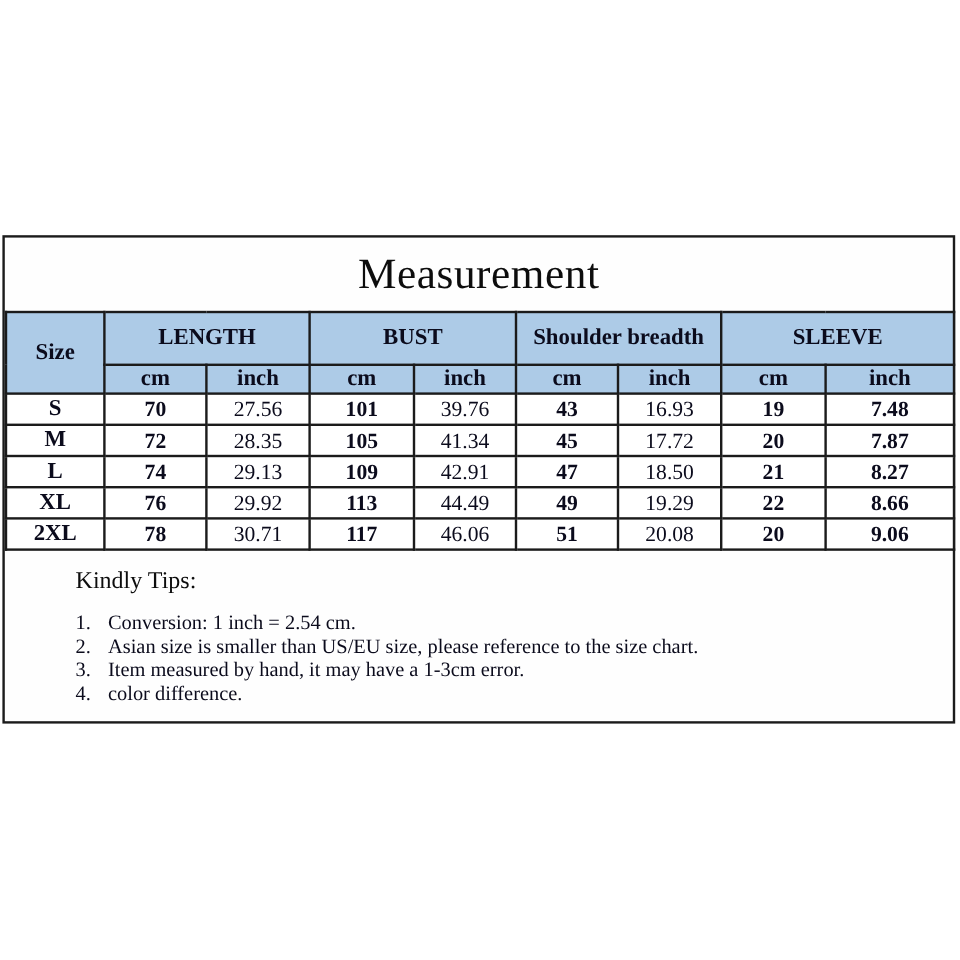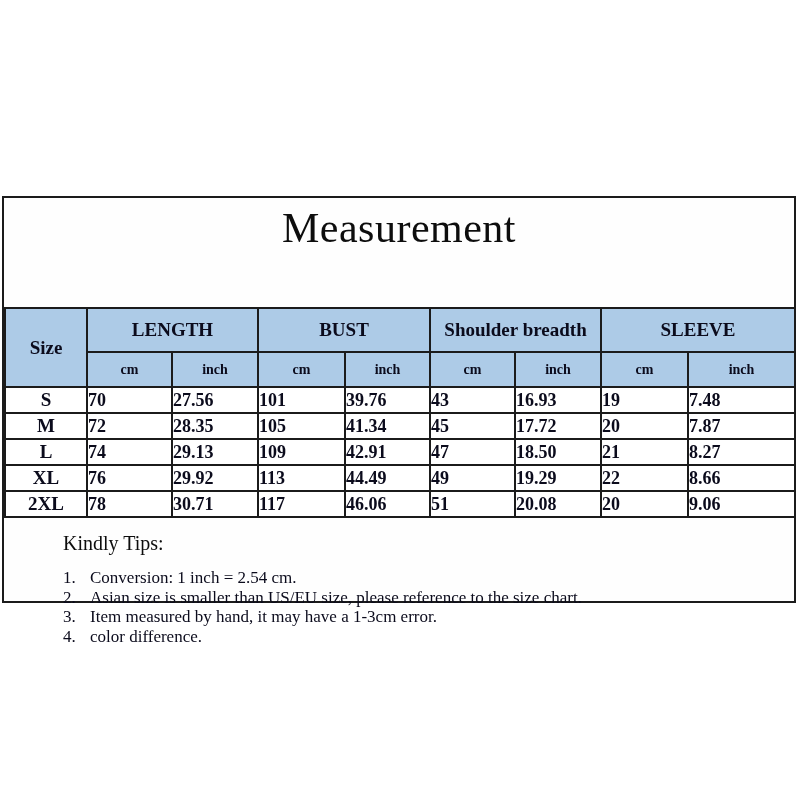--- a/index.html
+++ b/index.html
@@ -22,46 +22,46 @@
     top: 196px;
     width: 794px;
     height: 407px;
     border: 2px solid var(--border-dark);
     background: #fefefe;
   }
   .title {
     height: 61px;
     line-height: 60px;
     text-align: center;
-    font-size: 42px;
+    font-size: 36px;
     color: #0d0d0d;
     letter-spacing: 0.5px;
   }
   table.size-table {
     width: 100%;
     border-collapse: collapse;
     table-layout: fixed;
-    margin-top: 48px;
+    text-align: center;
   }
   table.size-table th, table.size-table td {
     border: 2px solid var(--border-dark);
     padding: 0;
     vertical-align: middle;
   }
   table.size-table thead th {
     background: var(--header-blue);
     color: var(--text-dark);
     font-weight: bold;
   }
   th.group-h { font-size: 19px; height: 44px; }
-  th.unit-h  { font-size: 14px; height: 35px; }
+  th.unit-h  { font-size: 19px; height: 23px; }
   th.size-h  { font-size: 19px; }
   tbody tr { height: 26px; }
   tbody th.size-cell { font-size: 19px; font-weight: bold; background: #fff; }
-  tbody td { font-size: 18px; font-weight: bold; background: #fff; }
+  tbody td { font-size: 18px; font-weight: normal; background: #fff; }
   tbody td.b { font-weight: bold; }
   .tips {
     padding: 14px 108px 0 34px;
     margin-left: 25px;
   }
   .tips-heading {
     font-size: 20px;
     color: #0d0d0d;
   }
   .tips-list {

